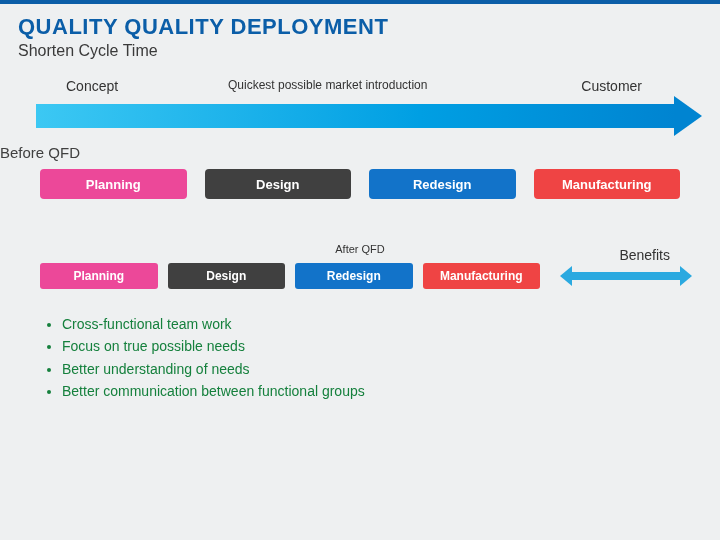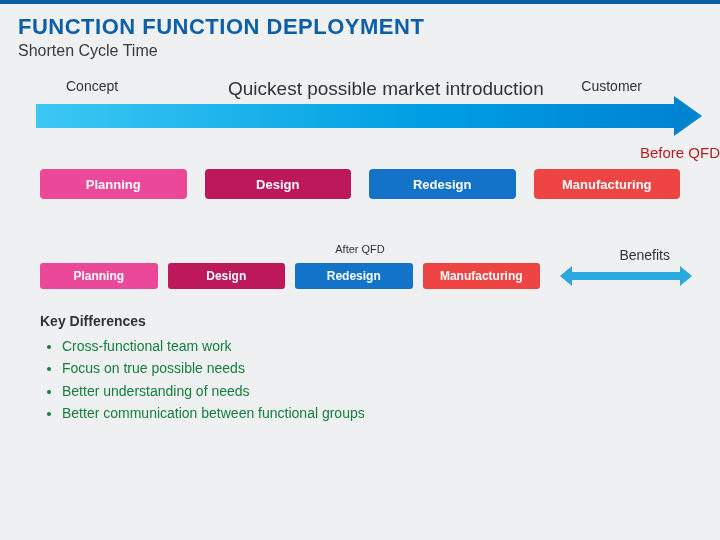--- a/index.html
+++ b/index.html
@@ -2,51 +2,51 @@
 <html><head>
 <meta charset="utf-8">
 <style>
 *{box-sizing:border-box;margin:0;padding:0}
 body{width:720px;height:540px;background:#eef0f1;font-family:Arial,sans-serif;color:#333;position:relative;overflow:hidden}
 .header-bar{height:4px;background:#0b5ea8;width:100%}
 .title{font-size:22px;font-weight:700;color:#0b5ea8;margin:10px 0 2px 18px;letter-spacing:.5px}
 .subtitle{font-size:16px;color:#3a3a3a;margin:0 0 18px 18px}
 .concept-row{position:relative;height:20px;margin:0 18px}
 .concept-row .concept{position:absolute;left:48px;top:0;font-size:14px}
-.concept-row .quickest{position:absolute;left:210px;top:0;font-size:19px}
+.concept-row .quickest{position:absolute;left:210px;top:0;font-size:12px}
 .concept-row .customer{position:absolute;right:60px;top:0;font-size:14px}
 .big-arrow{position:relative;margin:6px 18px 0 18px;height:24px}
 .big-arrow .shaft{position:absolute;left:18px;top:0;height:24px;width:640px;background:linear-gradient(to right,#3cc8f3 0%,#009fe3 60%,#0084d1 100%)}
 .big-arrow .head{position:absolute;right:0;top:-8px;width:0;height:0;border-top:20px solid transparent;border-bottom:20px solid transparent;border-left:28px solid #0084d1}
-.section-label{text-align:right;font-size:15px;color:#b91c1c;margin:16px 0 8px 0;width:100%}
+.section-label{text-align:left;font-size:15px;color:#404040;margin:16px 0 8px 0;width:100%}
 .pill-row{display:flex;justify-content:space-between;margin:0 40px;gap:18px}
 .pill{flex:1;height:30px;border-radius:4px;color:#fff;font-size:13px;font-weight:600;display:flex;align-items:center;justify-content:center}
 .c1{background:#ec4899}
-.c2{background:#be185d}
+.c2{background:#404040}
 .c3{background:#1273c9}
 .c4{background:#ef4444}
 .after-wrap{position:relative;margin-top:44px}
 .after-label{text-align:center;font-size:11px;color:#333;margin-bottom:8px}
 .pill-row-narrow{display:flex;margin:0 0 0 40px;gap:10px;width:500px}
 .pill-row-narrow .pill{height:26px;font-size:12px;border-radius:3px}
 .benefits-label{position:absolute;right:50px;top:4px;font-size:14px}
 .benefits-arrow{position:absolute;right:28px;top:26px;width:132px;height:14px;display:flex;align-items:center}
 .benefits-arrow .bshaft{flex:1;height:8px;background:#2aa9e0}
 .benefits-arrow .bhead-l{width:0;height:0;border-top:10px solid transparent;border-bottom:10px solid transparent;border-right:12px solid #2aa9e0}
 .benefits-arrow .bhead-r{width:0;height:0;border-top:10px solid transparent;border-bottom:10px solid transparent;border-left:12px solid #2aa9e0}
 .key-diff{margin:24px 0 0 40px}
 .key-diff h4{font-size:14px;font-weight:700;margin-bottom:6px}
 .key-diff ul{list-style:disc;margin-left:22px}
 .key-diff li{font-size:14px;line-height:1.6;color:#15803d}
 </style>
 </head>
 <body>
 
 <div class="header-bar"></div>
-<h1 class="title">FUNCTION FUNCTION DEPLOYMENT</h1>
+<h1 class="title">QUALITY QUALITY DEPLOYMENT</h1>
 <div class="subtitle">Shorten Cycle Time</div>
 
 <div class="concept-row">
   <span class="concept">Concept</span>
   <span class="quickest">Quickest possible market introduction</span>
   <span class="customer">Customer</span>
 </div>
 
 <div class="big-arrow">
   <div class="shaft"></div>
@@ -71,20 +71,19 @@
   </div>
   <div class="benefits-label">Benefits</div>
   <div class="benefits-arrow">
     <div class="bhead-l"></div>
     <div class="bshaft"></div>
     <div class="bhead-r"></div>
   </div>
 </div>
 
 <div class="key-diff">
-  <h4>Key Differences</h4>
   <ul>
     <li>Cross-functional team work</li>
     <li>Focus on true possible needs</li>
     <li>Better understanding of needs</li>
     <li>Better communication between functional groups</li>
   </ul>
 </div>
 
 </body></html>

